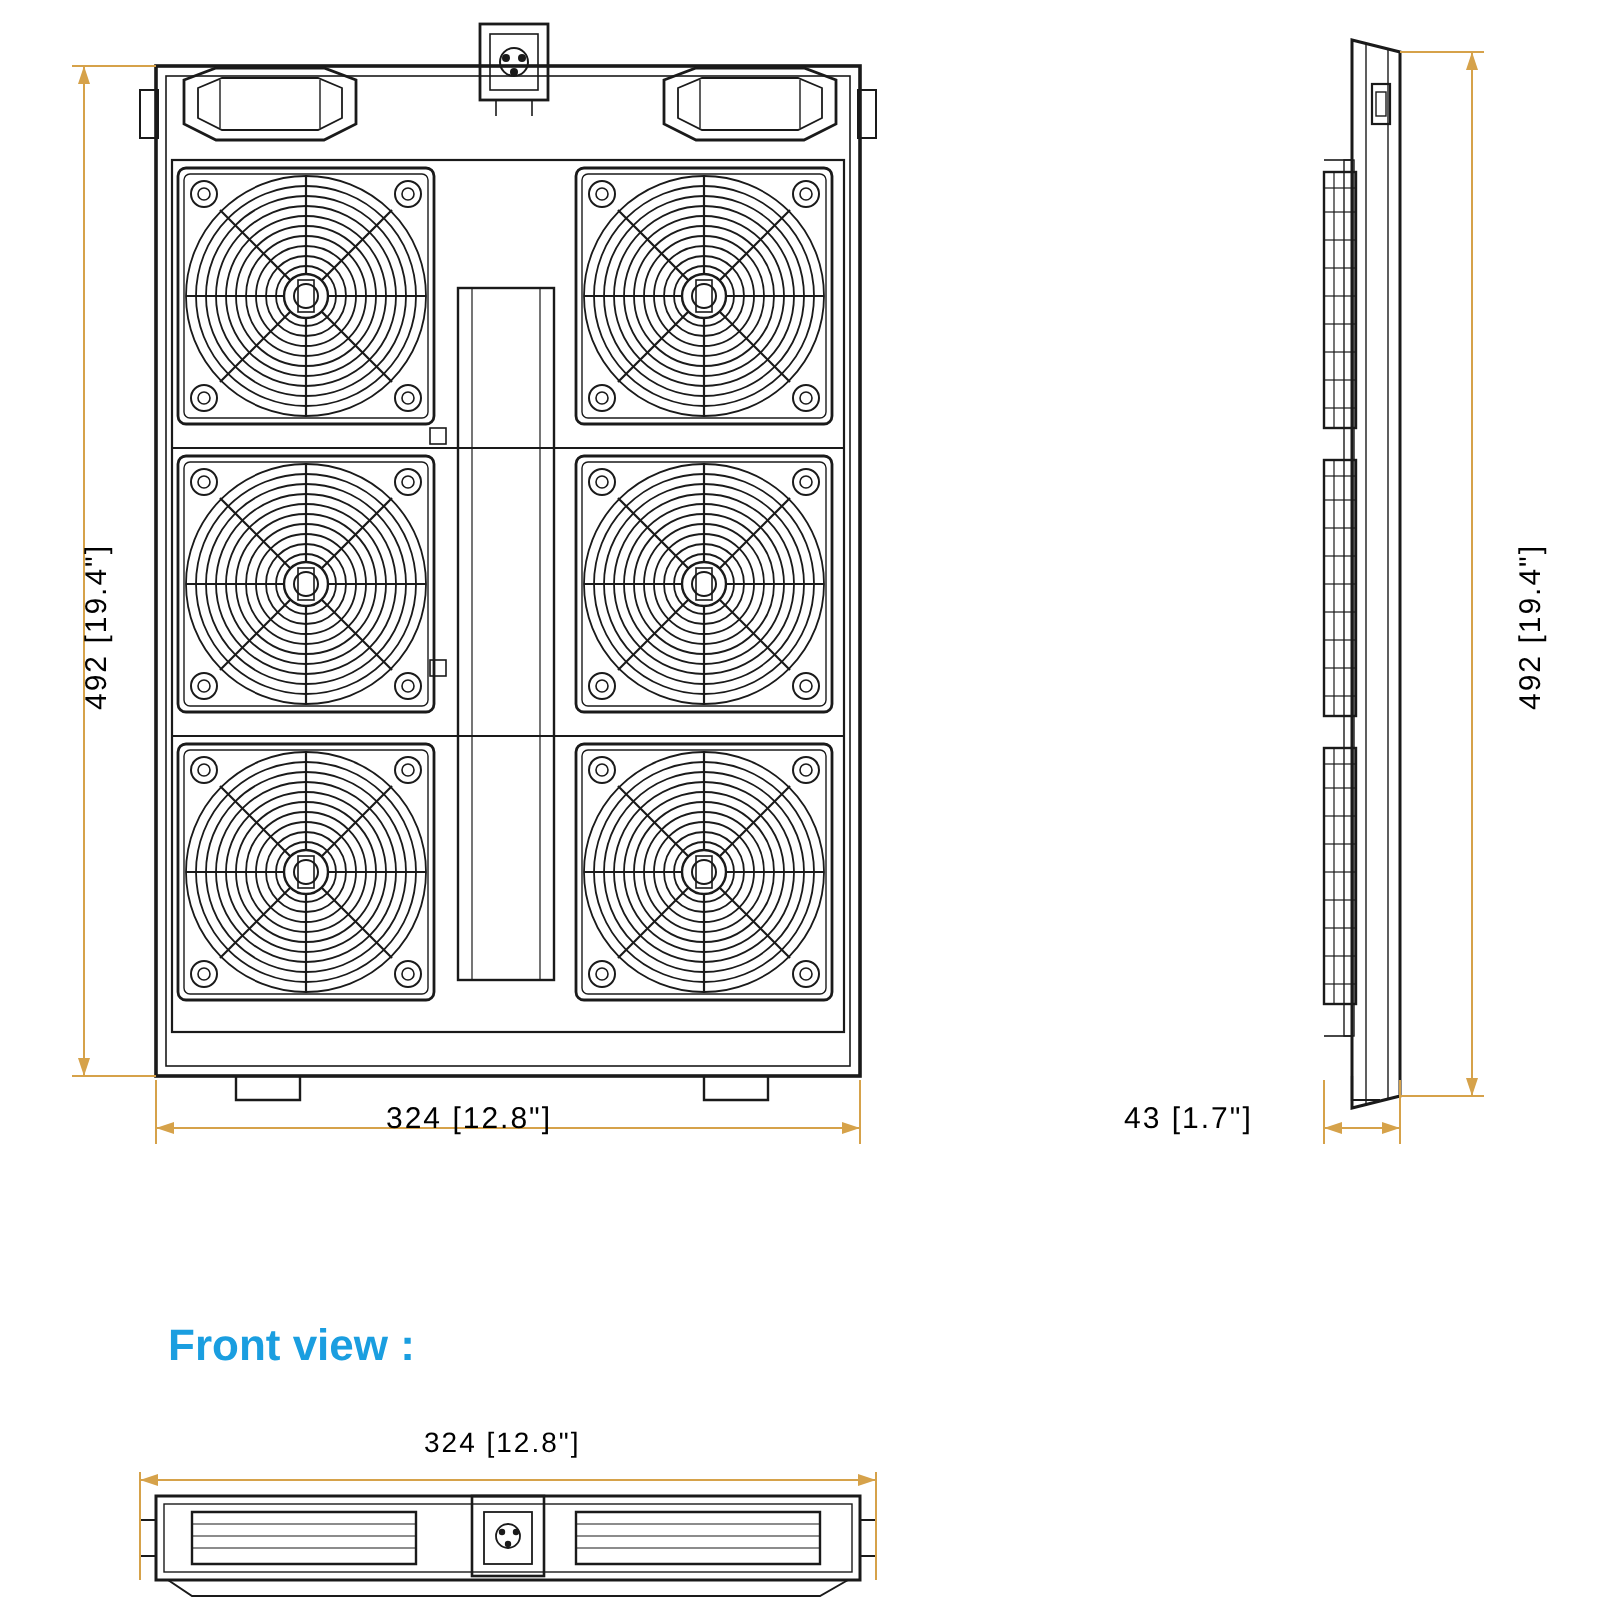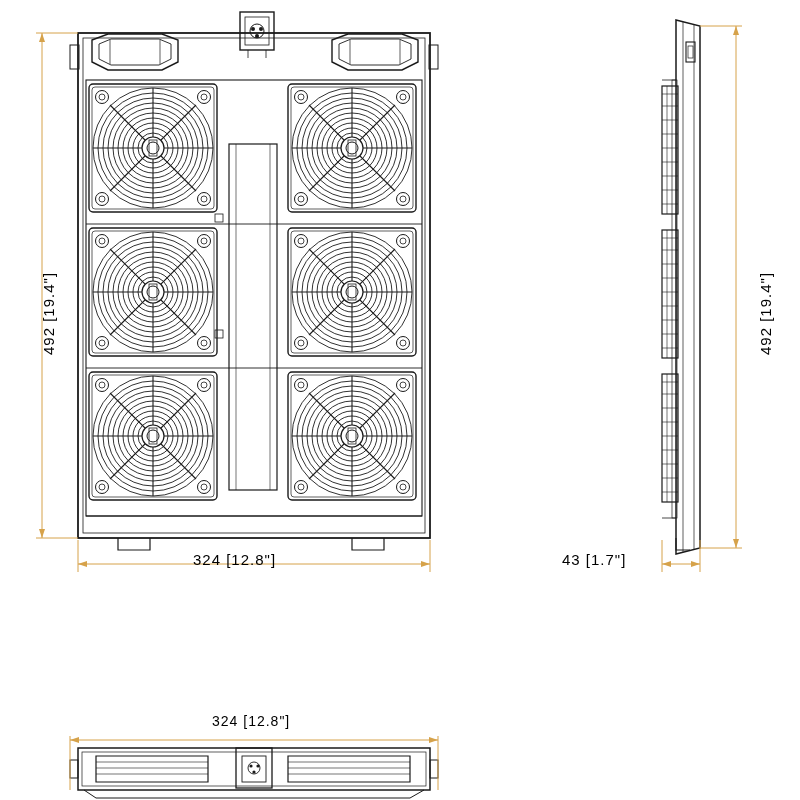--- a/index.html
+++ b/index.html
@@ -253,16 +253,17 @@
   </svg>
 
   <div class="dim-text dim-vert" style="left: 40px; top: 355px;">492  [19.4"]</div>
 
   <div class="dim-text" style="left: 193px; top: 551px;">324  [12.8"]</div>
 
   <div class="dim-text dim-vert" style="left: 757px; top: 355px;">492  [19.4"]</div>
 
   <div class="dim-text" style="left: 562px; top: 551px;">43  [1.7"]</div>
 
+  <div class="label-heading" style="left: 84px; top: 660px;">Front view :</div>
 
   <div class="dim-text" style="left: 212px; top: 713px; font-size: 14px;">324  [12.8"]</div>
 
 </div>
 
 </body></html>

